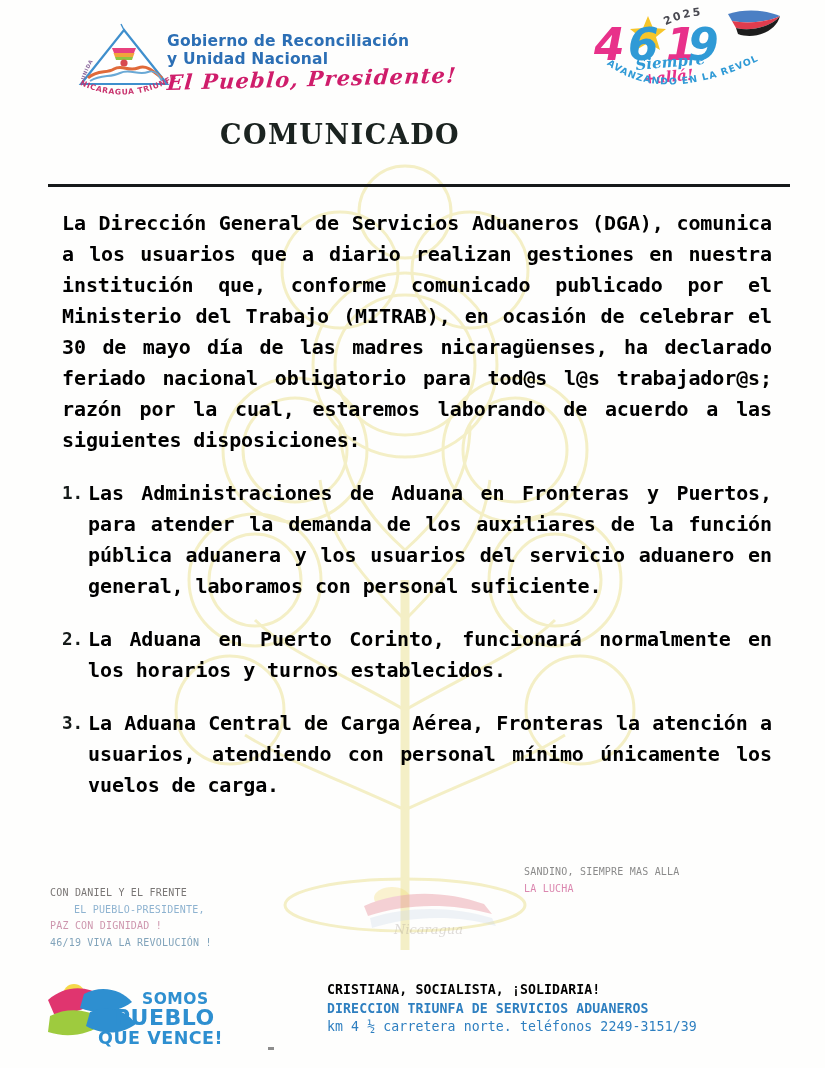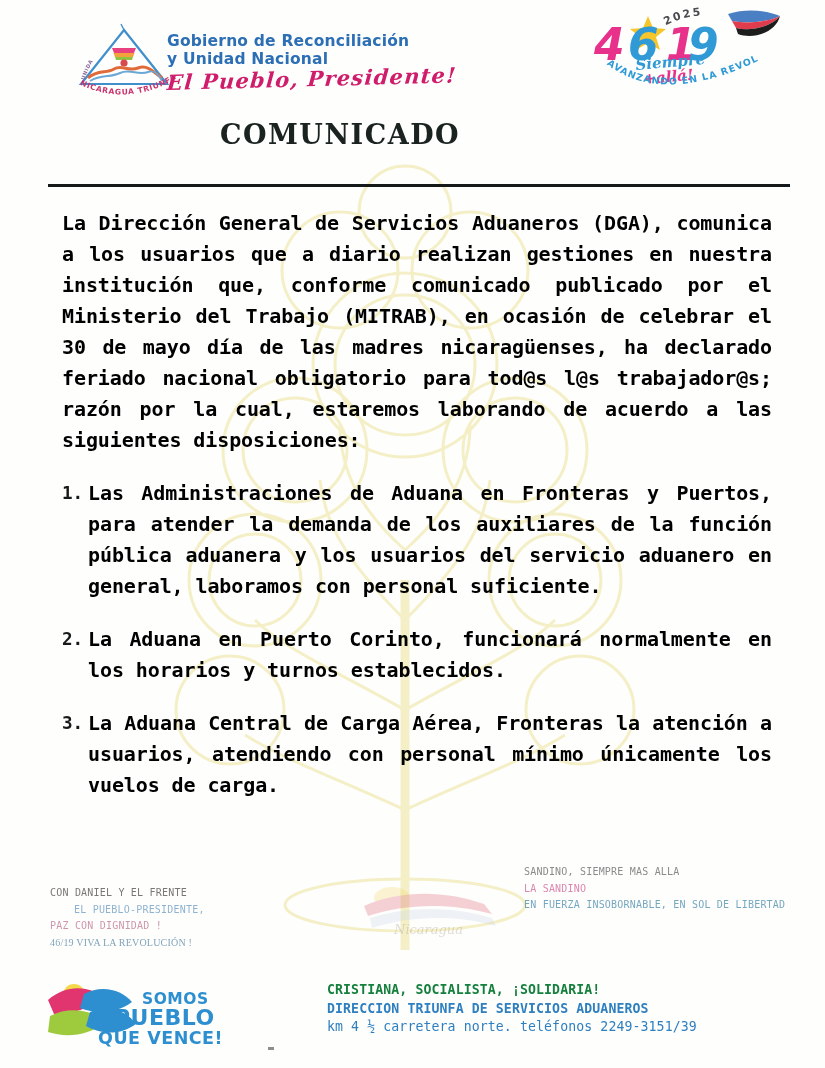--- a/index.html
+++ b/index.html
@@ -151,21 +151,21 @@
     z-index: 4;
     opacity: 0.78;
   }
   #stamp-left {
     left: 50px;
     top: 885px;
   }
   .sl1 { color: #55504f; }
   .sl2 { color: #6f9ec4; margin-left: 24px; }
   .sl3 { color: #c07a98; }
-  .sl4 { color: #5e8aa8; font-family: Liberation Serif, serif; }
+  .sl4 { color: #5e8aa8; }
   #stamp-right {
     left: 512px;
     top: 864px;
     margin-left: 12px;
   }
   .sr1 { color: #6a6a6a; }
   .sr2 { color: #d2669a; }
   .sr3 { color: #4f8fb0; }
   .sr4 { color: #4f8fb0; }
   #stamp-center-logo {
@@ -192,21 +192,21 @@
     position: absolute;
     left: 327px;
     top: 981px;
     z-index: 3;
     font-family: "DejaVu Sans Mono", "Liberation Mono", monospace;
     font-size: 13.2px;
     line-height: 18.6px;
     letter-spacing: 0.1px;
     white-space: nowrap;
   }
-  .ft1 { color: #15803d; font-weight: bold; }
+  .ft1 { color: #000000; font-weight: bold; }
   .ft2 { color: #2e7fc0; font-weight: bold; }
   .ft3 { color: #2e7fc0; }
   .ft4 { color: #2e7fc0; }
   #speck {
     position: absolute;
     left: 268px;
     top: 1047px;
     width: 6px;
     height: 3px;
     background: #8d8d8d;
@@ -347,22 +347,21 @@
 
   <div id="stamp-left" class="stamp">
     <div class="sl1">CON DANIEL Y EL FRENTE</div>
     <div class="sl2">EL PUEBLO-PRESIDENTE,</div>
     <div class="sl3">PAZ CON DIGNIDAD !</div>
     <div class="sl4">46/19 VIVA LA REVOLUCIÓN !</div>
   </div>
 
   <div id="stamp-right" class="stamp">
     <div class="sr1">SANDINO, SIEMPRE MAS ALLA</div>
-    <div class="sr2">LA SANDINO</div>
-    <div class="sr3">EN FUERZA INSOBORNABLE, EN SOL DE LIBERTAD</div>
+    <div class="sr2">LA LUCHA</div>
   </div>
 
   <svg id="footer-logo" viewBox="0 0 190 72" xmlns="http://www.w3.org/2000/svg">
     <circle cx="34" cy="15" r="11" fill="#f5d94a"></circle>
     <path d="M8 20 C 26 4 48 6 62 16 C 52 28 34 34 14 34 Z" fill="#e0356f"></path>
     <path d="M44 14 C 62 4 82 10 92 22 C 76 34 56 34 40 28 Z" fill="#2e8fd0"></path>
     <path d="M10 36 C 30 26 52 30 66 42 C 48 56 26 58 8 52 Z" fill="#9ecb3e"></path>
     <path d="M50 32 C 68 24 86 30 96 44 C 80 56 60 54 46 46 Z" fill="#2e8fd0"></path>
     <text x="102" y="24" font-family="DejaVu Sans, sans-serif" font-size="15.5" font-weight="bold" fill="#2e8fd0" letter-spacing="0.5">SOMOS</text>
     <text x="74" y="45" font-family="DejaVu Sans, sans-serif" font-size="22" font-weight="bold" fill="#2e8fd0" letter-spacing="0.5">PUEBLO</text>

